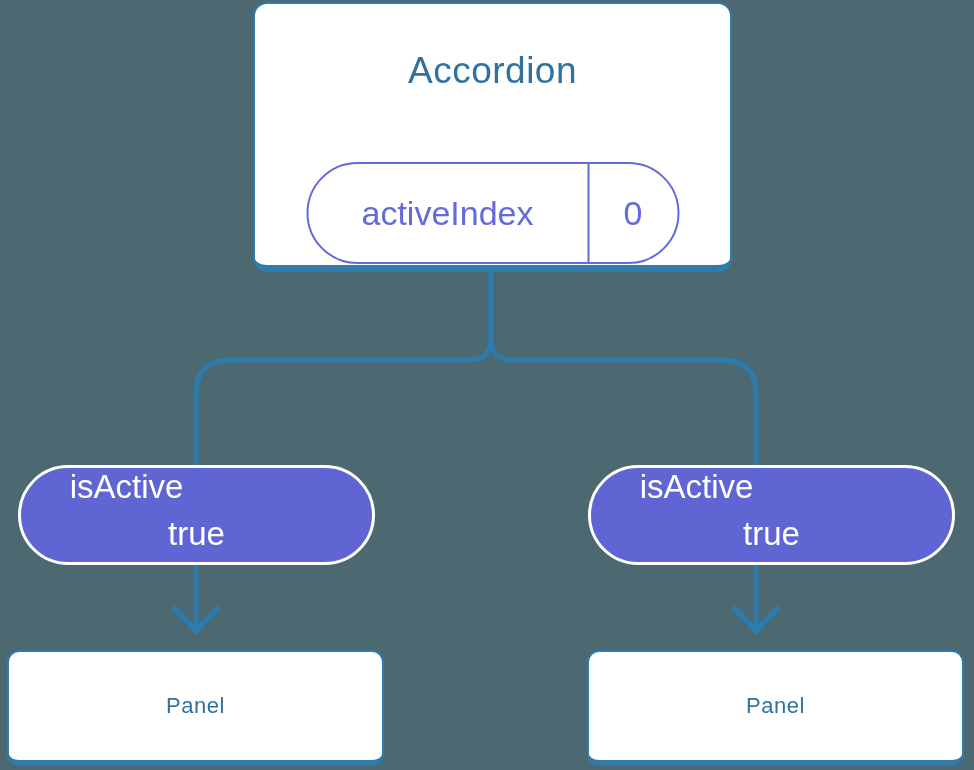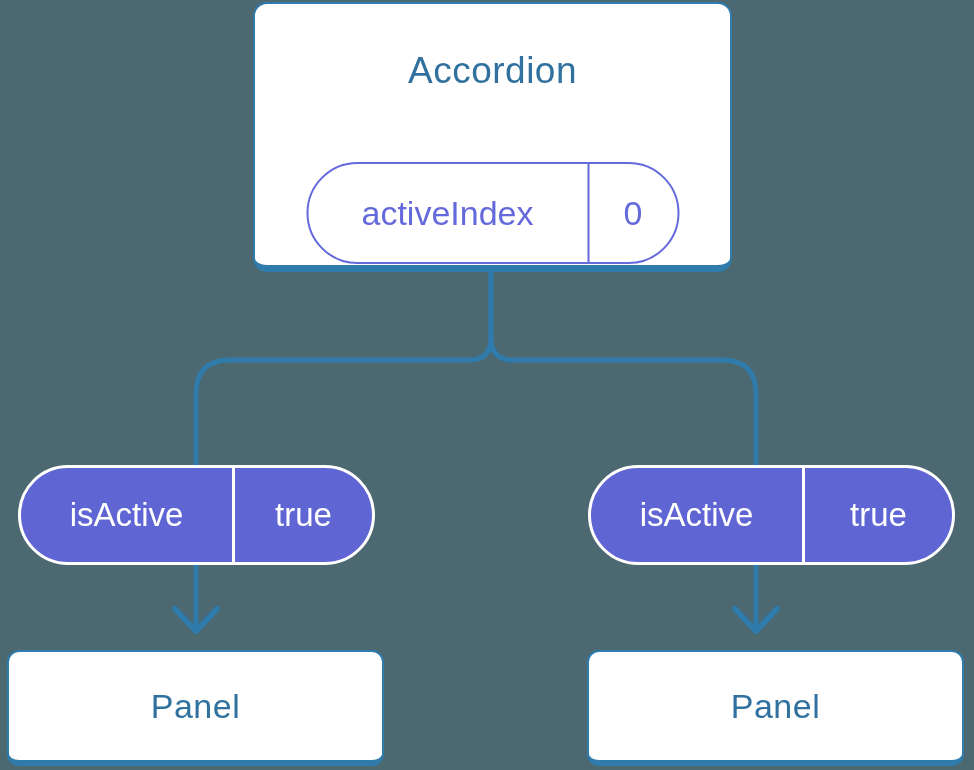--- a/index.html
+++ b/index.html
@@ -91,20 +91,21 @@
   .prop-pill{
     position:absolute;
     top:465px;
     height:100px;
     background:var(--purple-fill);
     border:3px solid var(--pill-text-white);
     border-radius:50px;
     display:flex;
     align-items:stretch;
     overflow:hidden;
+    flex-direction:column;
   }
   .prop-pill-left{left:18px;width:357px;}
   .prop-pill-right{left:588px;width:367px;}
   .prop-cell{
     display:flex;
     align-items:center;
     justify-content:center;
     color:var(--pill-text-white);
     font-size:33px;
   }
@@ -115,21 +116,21 @@
     top:650px;
     width:377px; height:116px;
     border-bottom-width:6px;
     border-radius:12px;
     display:flex;
     align-items:center;
     justify-content:center;
   }
   .panel-card-left{left:7px;}
   .panel-card-right{left:587px;}
-  .panel-title{font-size:34px;}
+  .panel-title{font-size:22px;}
 </style>
 </head>
 <body>
 
 <div class="stage">
 
   <svg class="connectors" viewBox="0 0 974 770" xmlns="http://www.w3.org/2000/svg">
     <path class="branch" d="M 491 264 L 491 338 Q 491 360 469 360 L 230 360 Q 196 360 196 394 L 196 629"></path>
     <path class="branch" d="M 491 264 L 491 338 Q 491 360 513 360 L 722 360 Q 756 360 756 394 L 756 629"></path>
     <path class="arrowhead" d="M 175 609 L 196 631 L 217 609"></path>

